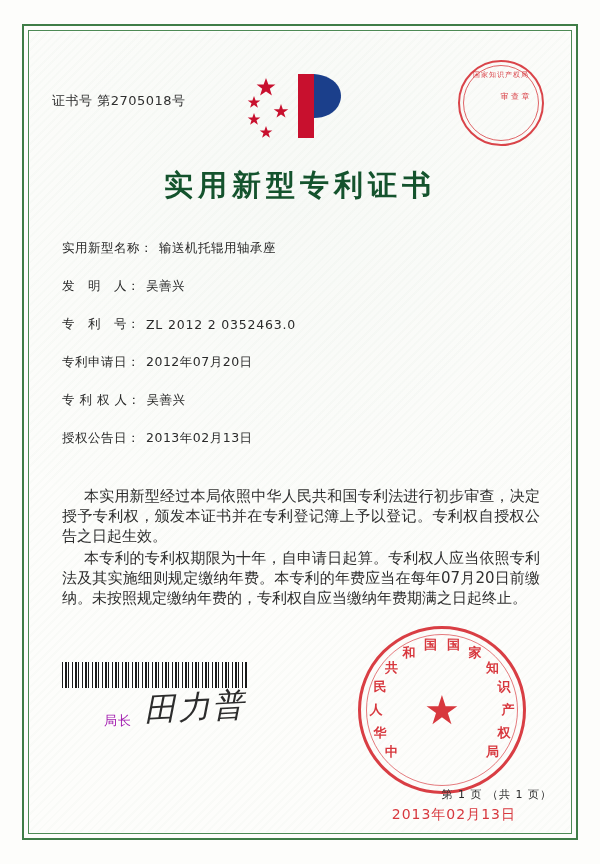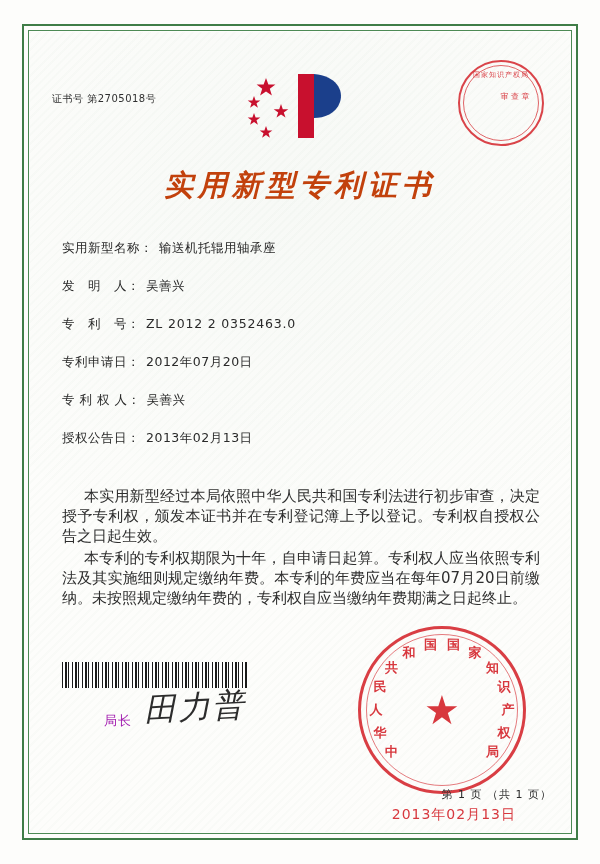--- a/index.html
+++ b/index.html
@@ -59,21 +59,21 @@
     top: 54px;
     right: 48px;
     bottom: 48px;
   }
 
   
   .cert-no {
     position: absolute;
     left: 4px;
     top: 38px;
-    font-size: 10px;
+    font-size: 13px;
     letter-spacing: 0.5px;
     color: #2f2f2f;
     font-family: "DejaVu Sans", "Liberation Sans", sans-serif;
   }
 
   
   .emblem {
     position: absolute;
     left: 50%;
     top: 14px;
@@ -130,35 +130,34 @@
   
   .title {
     position: absolute;
     left: 0;
     right: 0;
     top: 112px;
     text-align: center;
     font-size: 29px;
     font-weight: bold;
     letter-spacing: 5px;
-    color: #c2410c;
-    font-family: "DejaVu Sans", "Liberation Sans", sans-serif;
-    font-style: italic;
+    color: #14532d;
+    font-family: "DejaVu Sans", "Liberation Sans", sans-serif;
   }
 
   
   .fields {
     position: absolute;
     left: 14px;
     right: 10px;
     top: 186px;
   }
   .field-row {
     display: flex;
-    align-items: flex-start;
+    align-items: center;
     margin-bottom: 21px;
     font-size: 12.5px;
     color: #2a2a2a;
   }
   .field-label {
     white-space: nowrap;
     letter-spacing: 0.5px;
   }
   .field-value {
     margin-left: 6px;

